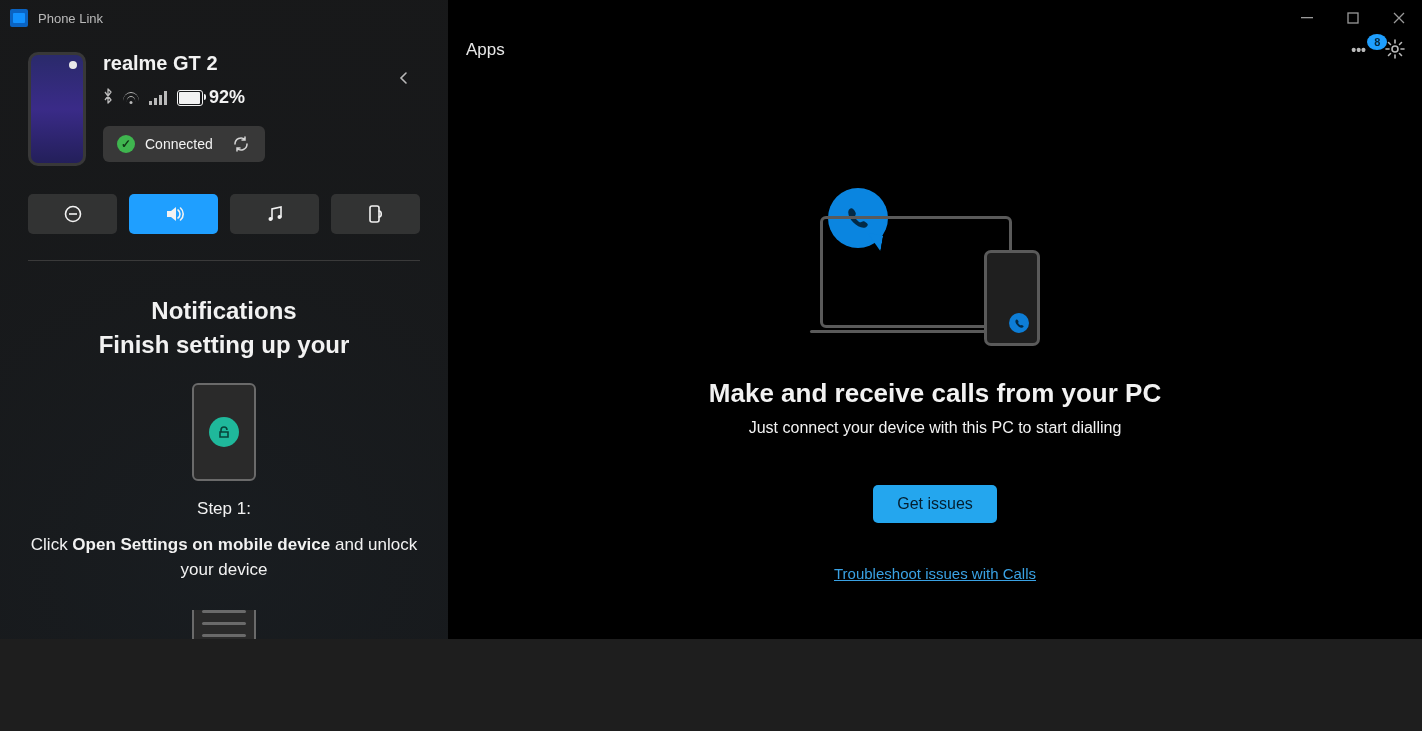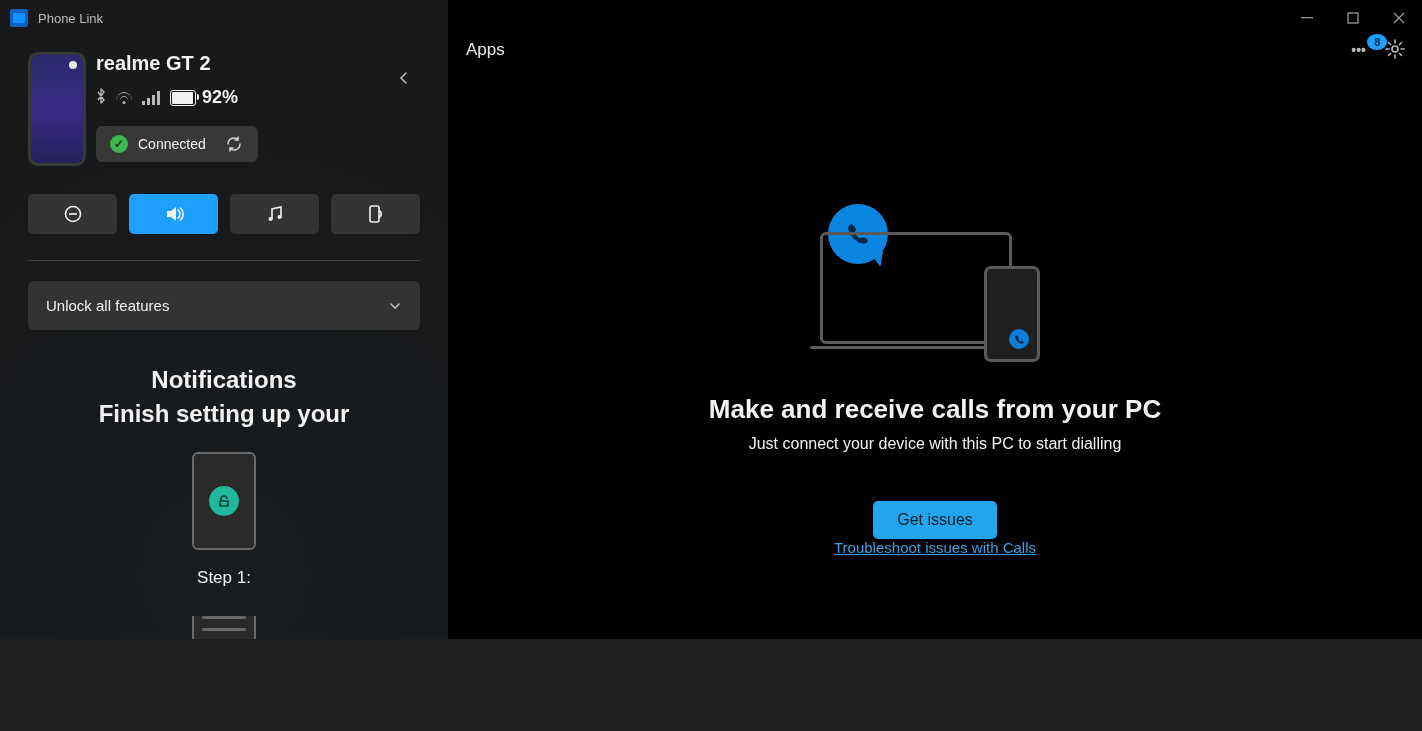--- a/index.html
+++ b/index.html
@@ -47,21 +47,21 @@
     width:448px;height:100%;
     background:
       linear-gradient(180deg,rgba(25,25,25,.92),rgba(25,25,25,.85)),
       radial-gradient(circle at 50% 85%, #16324c 0%, #0c1a2a 60%, #0a1422 100%);
     padding:52px 28px 0 28px;
     box-sizing:border-box;
     position:relative;
     overflow:hidden;
   }
   .collapse-btn{position:absolute;right:28px;top:62px;width:32px;height:32px;color:var(--muted);display:flex;align-items:center;justify-content:center;}
-  .device-row{display:flex;gap:10px;}
+  .device-row{display:flex;gap:17px;}
   .phone-tile{
     width:52px;height:108px;border-radius:10px;
     background:linear-gradient(180deg,#2a2a6b 0%, #3a2b88 50%, #231f5a 100%);
     border:3px solid #383838;position:relative;flex-shrink:0;
   }
   .phone-tile::after{content:"";position:absolute;right:6px;top:6px;width:8px;height:8px;border-radius:50%;background:#e9e9e9;}
   .device-info h2{margin:0 0 12px 0;font-size:20px;font-weight:600;}
   .status-icons{display:flex;align-items:center;gap:10px;color:var(--muted);margin-bottom:18px;}
   .status-icons .battery{display:flex;align-items:center;gap:6px;color:var(--text);font-weight:600;font-size:18px;}
   .battery-icon{width:24px;height:14px;border:1.5px solid var(--text);border-radius:3px;position:relative;}
@@ -102,34 +102,34 @@
   .main{
     flex:1;height:100%;background:#000000;position:relative;
   }
   .topbar{position:absolute;top:0;left:0;right:0;height:100px;display:flex;align-items:center;justify-content:space-between;padding:0 16px 0 0;}
   .tab{color:#e7e7e7;font-size:17px;padding:8px 4px;margin-left:14px;}
   .top-right{display:flex;align-items:center;gap:18px;}
   .dots{position:relative;color:var(--muted);font-weight:bold;}
   .badge{position:absolute;left:16px;top:-8px;min-width:16px;height:16px;border-radius:50%;background:var(--accent);color:#05283f;font-size:11px;display:flex;align-items:center;justify-content:center;font-weight:700;padding:0 2px;}
   .gear{color:var(--muted);}
 
-  .hero{position:absolute;left:0;right:0;top:204px;text-align:center;}
+  .hero{position:absolute;left:0;right:0;top:188px;text-align:center;}
   .illus{position:relative;width:230px;height:160px;margin:0 auto 30px;}
   .laptop{position:absolute;left:0;top:28px;width:192px;height:120px;}
   .laptop-screen{width:192px;height:112px;border:3px solid #5a5a5a;border-radius:6px;box-sizing:border-box;}
   .laptop-base{width:212px;height:3px;background:#5a5a5a;border-radius:2px;margin-left:-10px;margin-top:2px;}
   .phone-d{position:absolute;right:10px;bottom:2px;width:56px;height:96px;border:3px solid #5a5a5a;border-radius:7px;box-sizing:border-box;background:#1f1f1f;}
   .phone-d .mini{position:absolute;right:8px;bottom:10px;width:20px;height:20px;border-radius:50%;background:#0d7dd6;display:flex;align-items:center;justify-content:center;font-size:12px;}
   .bubble{position:absolute;left:8px;top:0;width:60px;height:60px;border-radius:50%;background:#0a85e0;display:flex;align-items:center;justify-content:center;font-size:28px;color:#022a46;}
   .bubble::after{content:"";position:absolute;right:6px;bottom:-2px;width:16px;height:16px;background:#0a85e0;clip-path:polygon(0 0,100% 100%,100% 0);transform:rotate(10deg);}
 
   .hero h1{font-size:26px;font-weight:600;margin:0 0 10px;}
   .hero p{color:var(--text);font-size:16px;margin:0 0 48px;}
   .primary{background:#24a6ee;color:#041e2e;border:none;padding:10px 24px;border-radius:5px;font-size:16px;cursor:pointer;}
-  .trouble{display:block;color:#3aa2e4;text-decoration:underline;font-size:15px;}
+  .trouble{display:block;margin-top:42px;color:#3aa2e4;text-decoration:underline;font-size:15px;}
 </style>
 </head>
 <body>
 
 <div class="app">
 
   <div class="titlebar">
     <div class="titlebar-left">
       <div class="app-icon"></div>
       <span class="title">Phone Link</span>
@@ -221,38 +221,35 @@
       <div class="chip-btn">
         <svg width="20" height="20" viewBox="0 0 20 20">
             <rect x="4" y="2" width="9" height="16" rx="2" fill="none" stroke="currentColor" stroke-width="1.6"></rect>
             <path d="M13 7c3 0 3 6 0 6" fill="none" stroke="currentColor" stroke-width="1.6" stroke-linecap="round"></path>
           </svg>
       </div>
     </div>
 
     <div class="divider"></div>
 
-    <div class="unlock">
-      <span>Unlock all features</span>
-      <svg width="14" height="14" viewBox="0 0 14 14">
-          <path d="M3 5l4 4 4-4" fill="none" stroke="#bcbcbc" stroke-width="1.6" stroke-linecap="round"></path>
-        </svg>
-    </div>
 
     <div class="setup">
       <h3 class="setup-h">Notifications</h3>
       <h3 class="setup-h">Finish setting up your</h3>
       <div class="setup-illus">
         <div class="lock">
           <svg width="14" height="14" viewBox="0 0 14 14">
               <path d="M4 7V5a3 3 0 0 1 6 0M3 7h8v5H3z" fill="none" stroke="currentColor" stroke-width="1.6"></path>
             </svg>
         </div>
       </div>
       <p class="step">Step 1:</p>
+      <p class="step-desc">
+        <span>Click </span><b>Open Settings on mobile device</b><span> and unlock your device</span>
+      </p>
       <div class="setup-illus2">
         <div class="line"></div>
           <div class="line"></div>
           <div class="line"></div>
       </div>
     </div>
   </aside>
 
   <main class="main">
     <div class="topbar">

